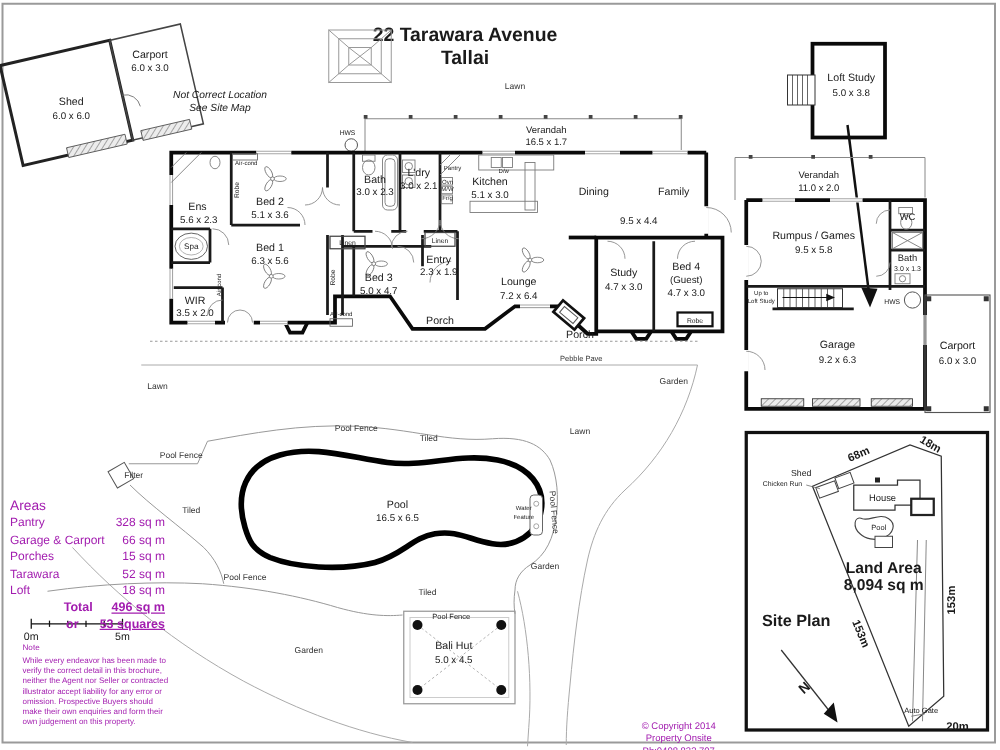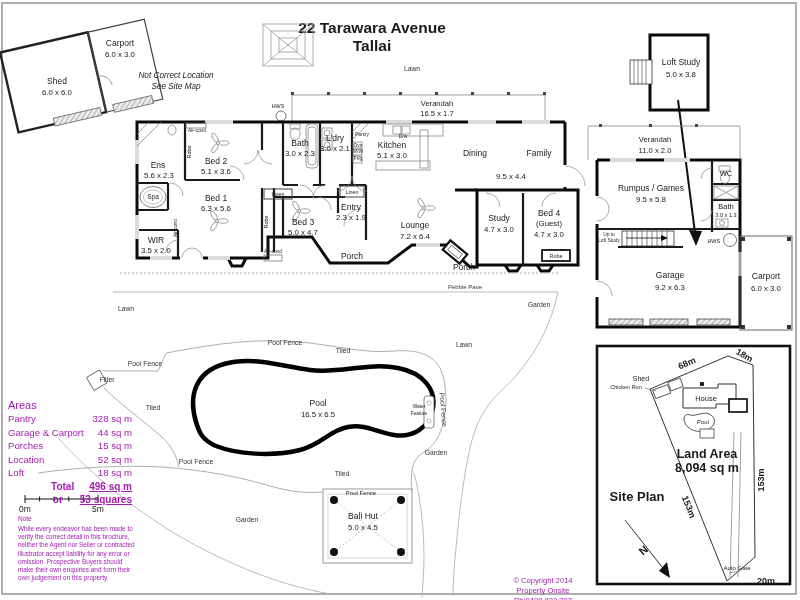--- a/index.html
+++ b/index.html
@@ -479,28 +479,28 @@
 </svg>
 
 <div id="areas" class="overlay">
   <div class="hd">Areas</div>
   <div class="ar">
         <span>Pantry</span>
         <span>328 sq m</span>
       </div>
   <div class="ar">
         <span>Garage &amp; Carport</span>
-        <span>44 sq m</span>
+        <span>66 sq m</span>
       </div>
   <div class="ar">
         <span>Porches</span>
         <span>15 sq m</span>
       </div>
   <div class="ar">
-        <span>Location</span>
+        <span>Tarawara</span>
         <span>52 sq m</span>
       </div>
   <div class="ar">
         <span>Loft</span>
         <span>18 sq m</span>
       </div>
   <div class="tot">
         <span class="tl">Total</span>
         <span class="tv">496 sq m</span>
       </div>

